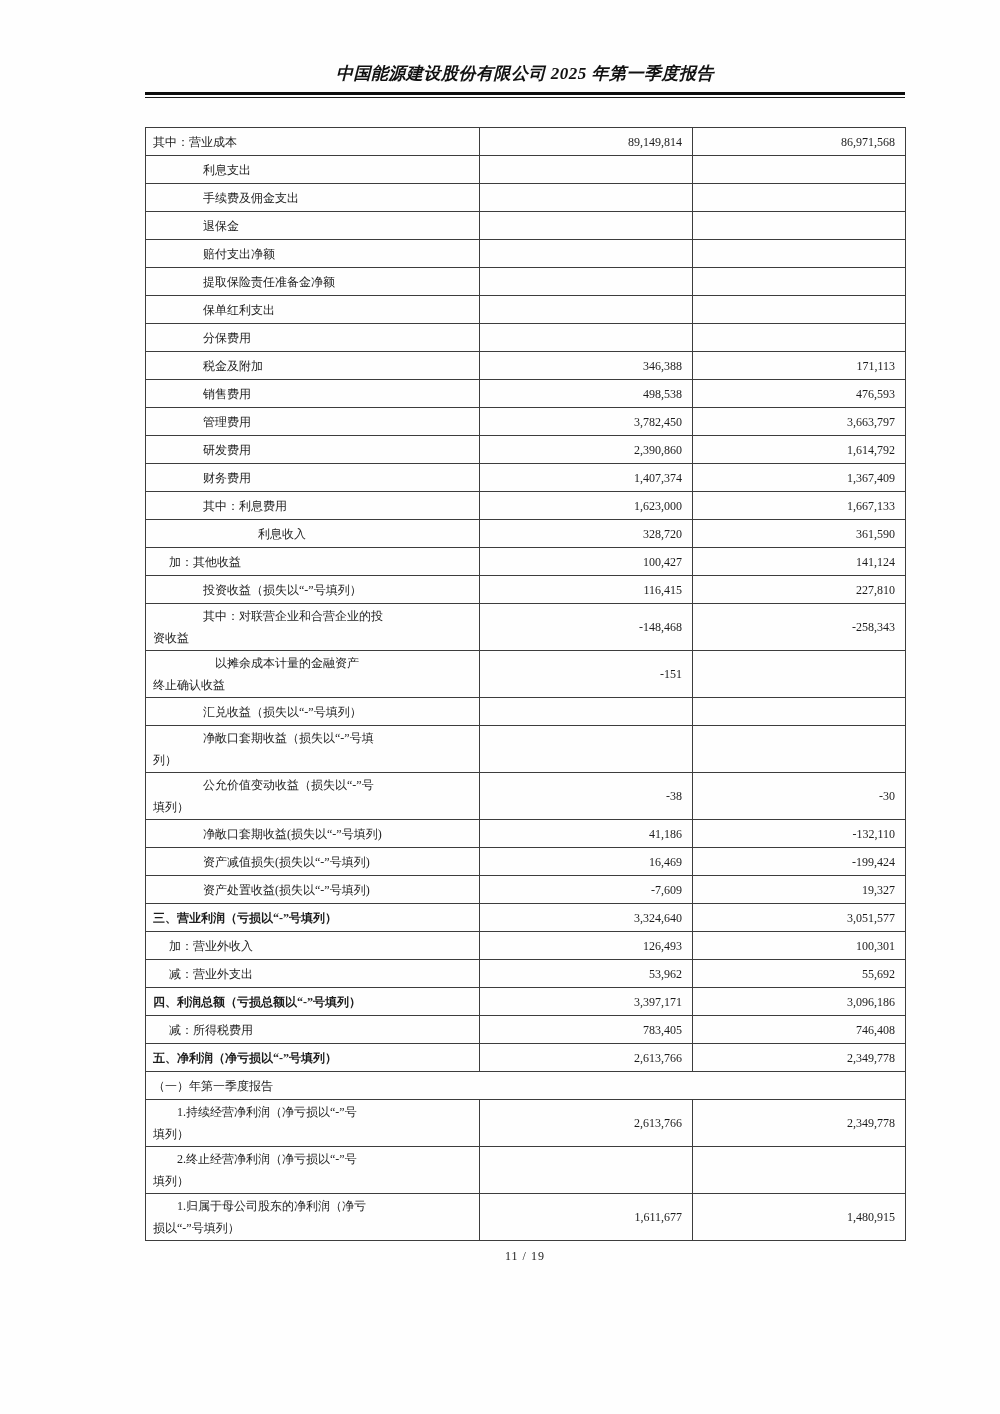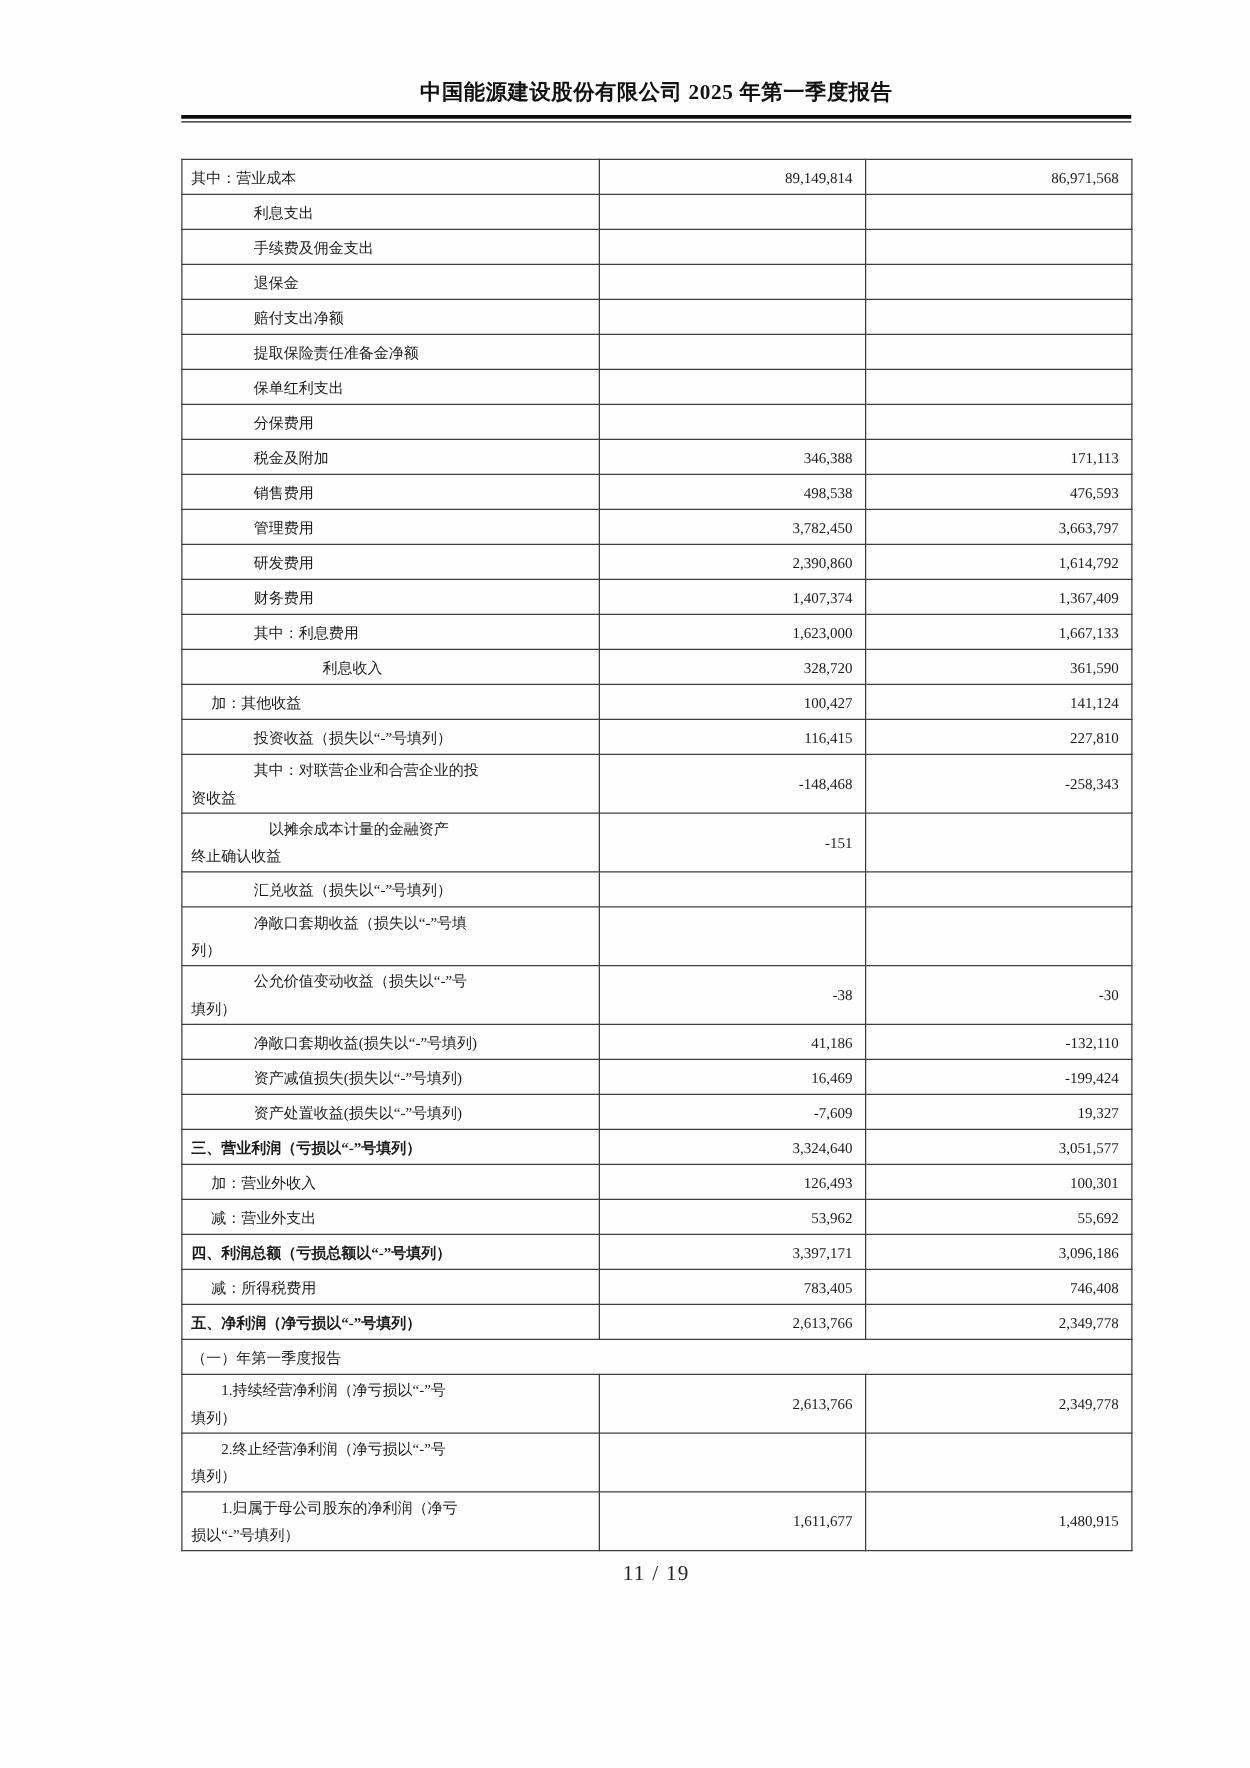--- a/index.html
+++ b/index.html
@@ -20,20 +20,21 @@
     margin-left: 145px;
     width: 760px;
   }
   .header-title {
     padding-top: 62px;
     text-align: center;
     font-size: 17px;
     font-weight: bold;
     letter-spacing: 0.5px;
     color: #111;
+    font-style: italic;
   }
   .header-rule {
     margin-top: 7px;
     height: 2px;
     border-top: 3px solid #0d0d0d;
     border-bottom: 1px solid #1a1a1a;
   }
   table.fin {
     margin-top: 29px;
     width: 760px;
@@ -62,21 +63,21 @@
   
   .ind-top  { text-indent: 0px;   }
   .ind-add  { text-indent: 16px;  }
   .ind-item { text-indent: 50px;  }
   .ind-item2{ text-indent: 62px;  }
   .ind-deep { text-indent: 105px; }
   .ind-num  { text-indent: 24px;  }
   .footer {
     margin-top: 8px;
     text-align: center;
-    font-size: 17px;
+    font-size: 12px;
     color: #222;
     letter-spacing: 1px;
   }
 </style>
 </head>
 <body>
 
 <div class="page">
   <div class="content">
 

